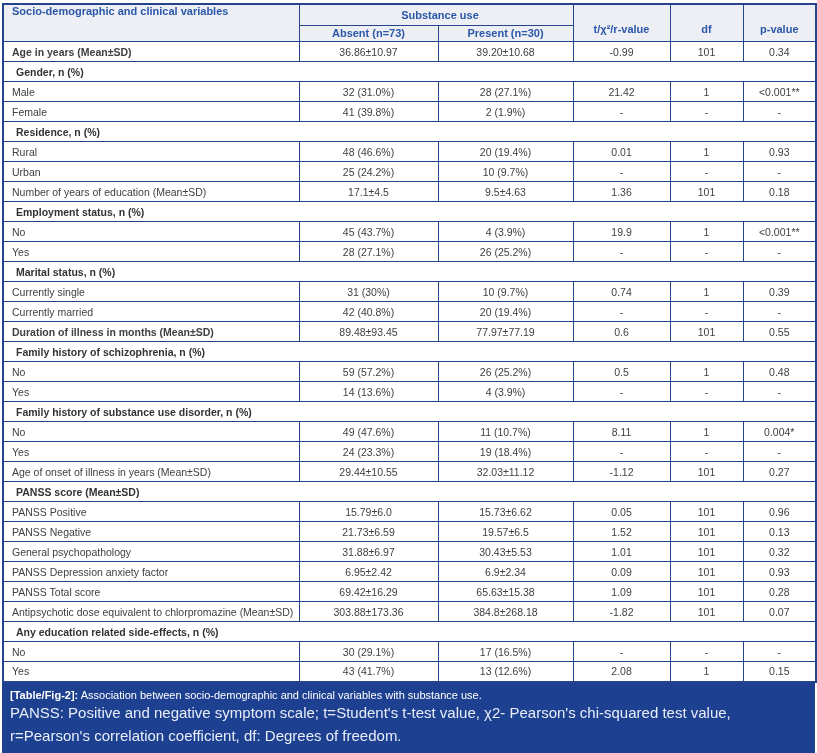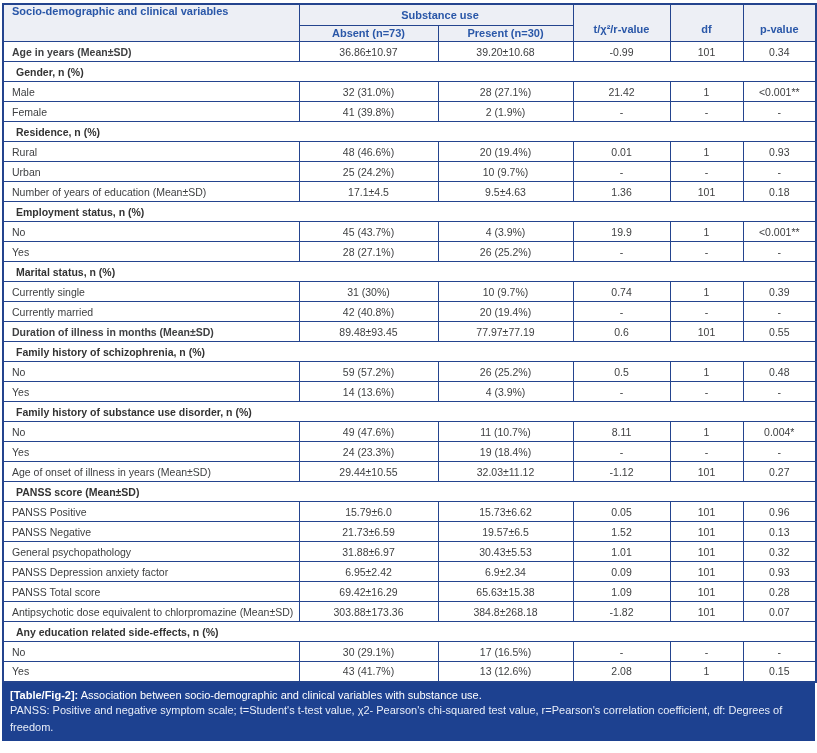--- a/index.html
+++ b/index.html
@@ -60,21 +60,21 @@
   }
   td.bold{font-weight:bold;}
   .caption{
     width:813px;
     background:var(--footer-bg);
     color:var(--footer-text);
     padding:5px 8px 6px 8px;
   }
   .cap-line1{font-size:11px;line-height:1.35;}
   .cap-label{font-weight:bold;}
-  .cap-note{font-size:11px;line-height:1.5;color:#e8edf8;}
+  .cap-note{font-size:15px;line-height:1.5;color:#e8edf8;}
 </style>
 </head>
 <body>
 
 <div class="page">
   <table>
     <colgroup>
       <col style="width:296px">
       <col style="width:139px">
       <col style="width:135px">

